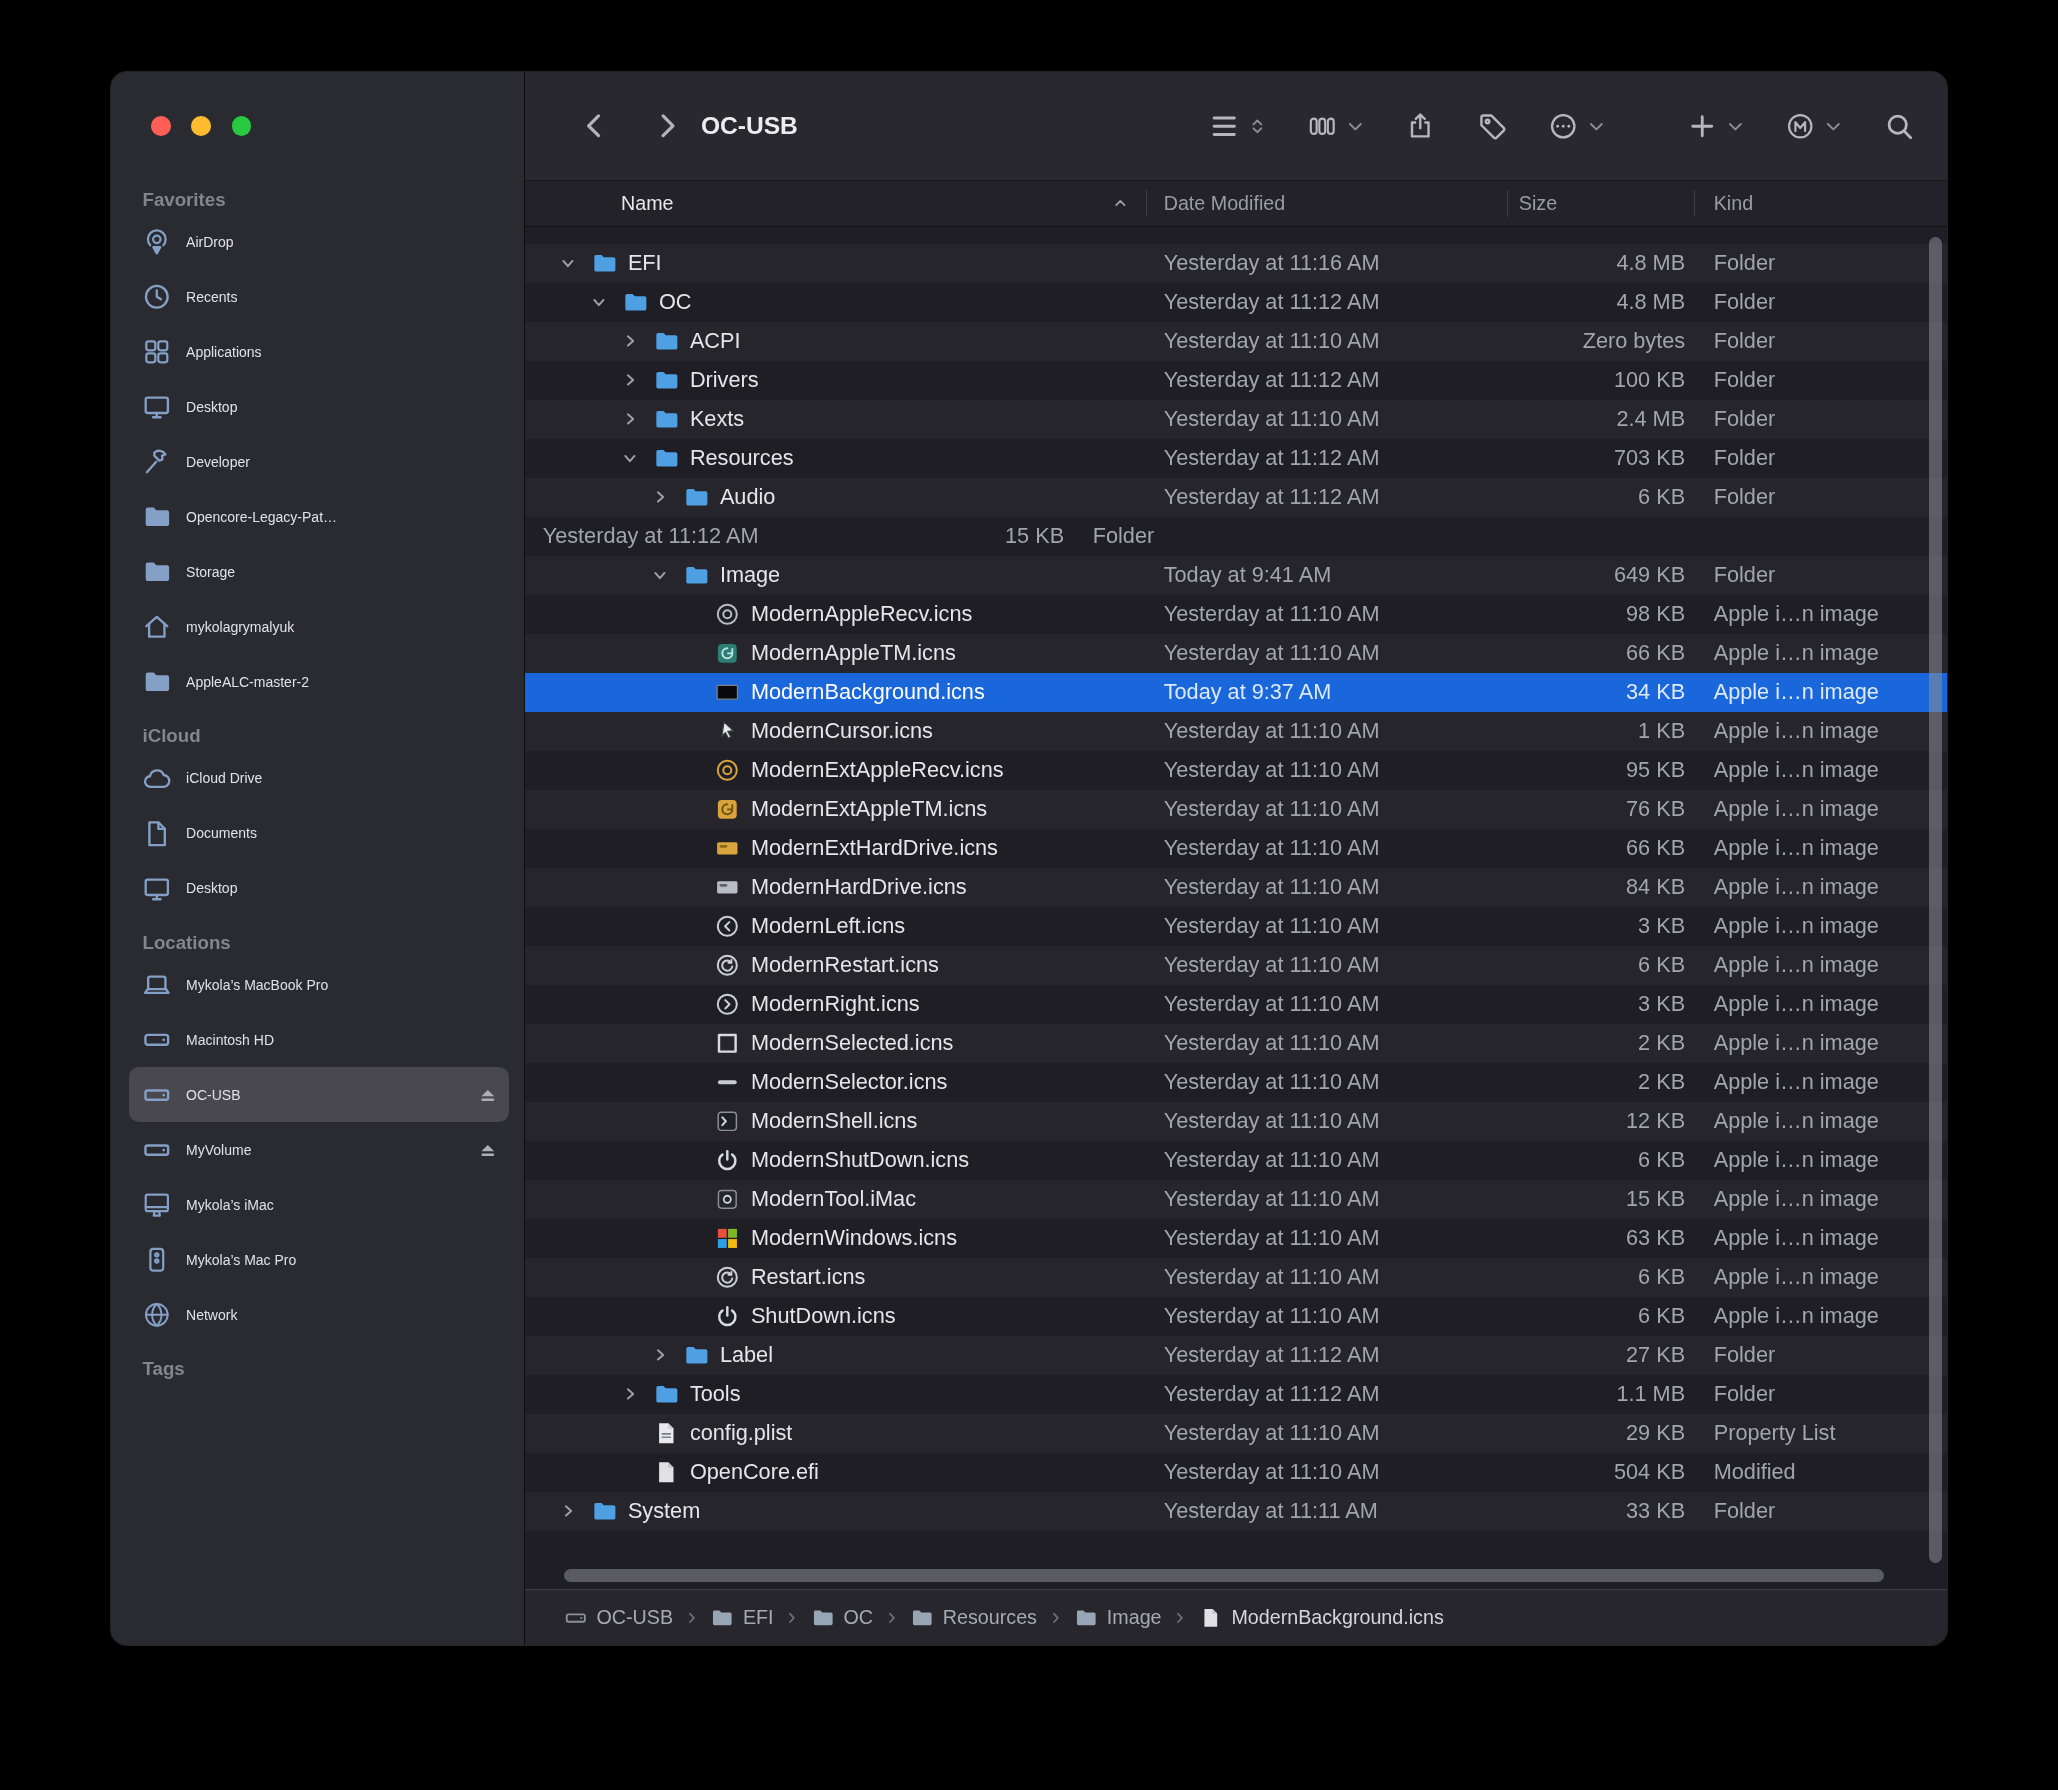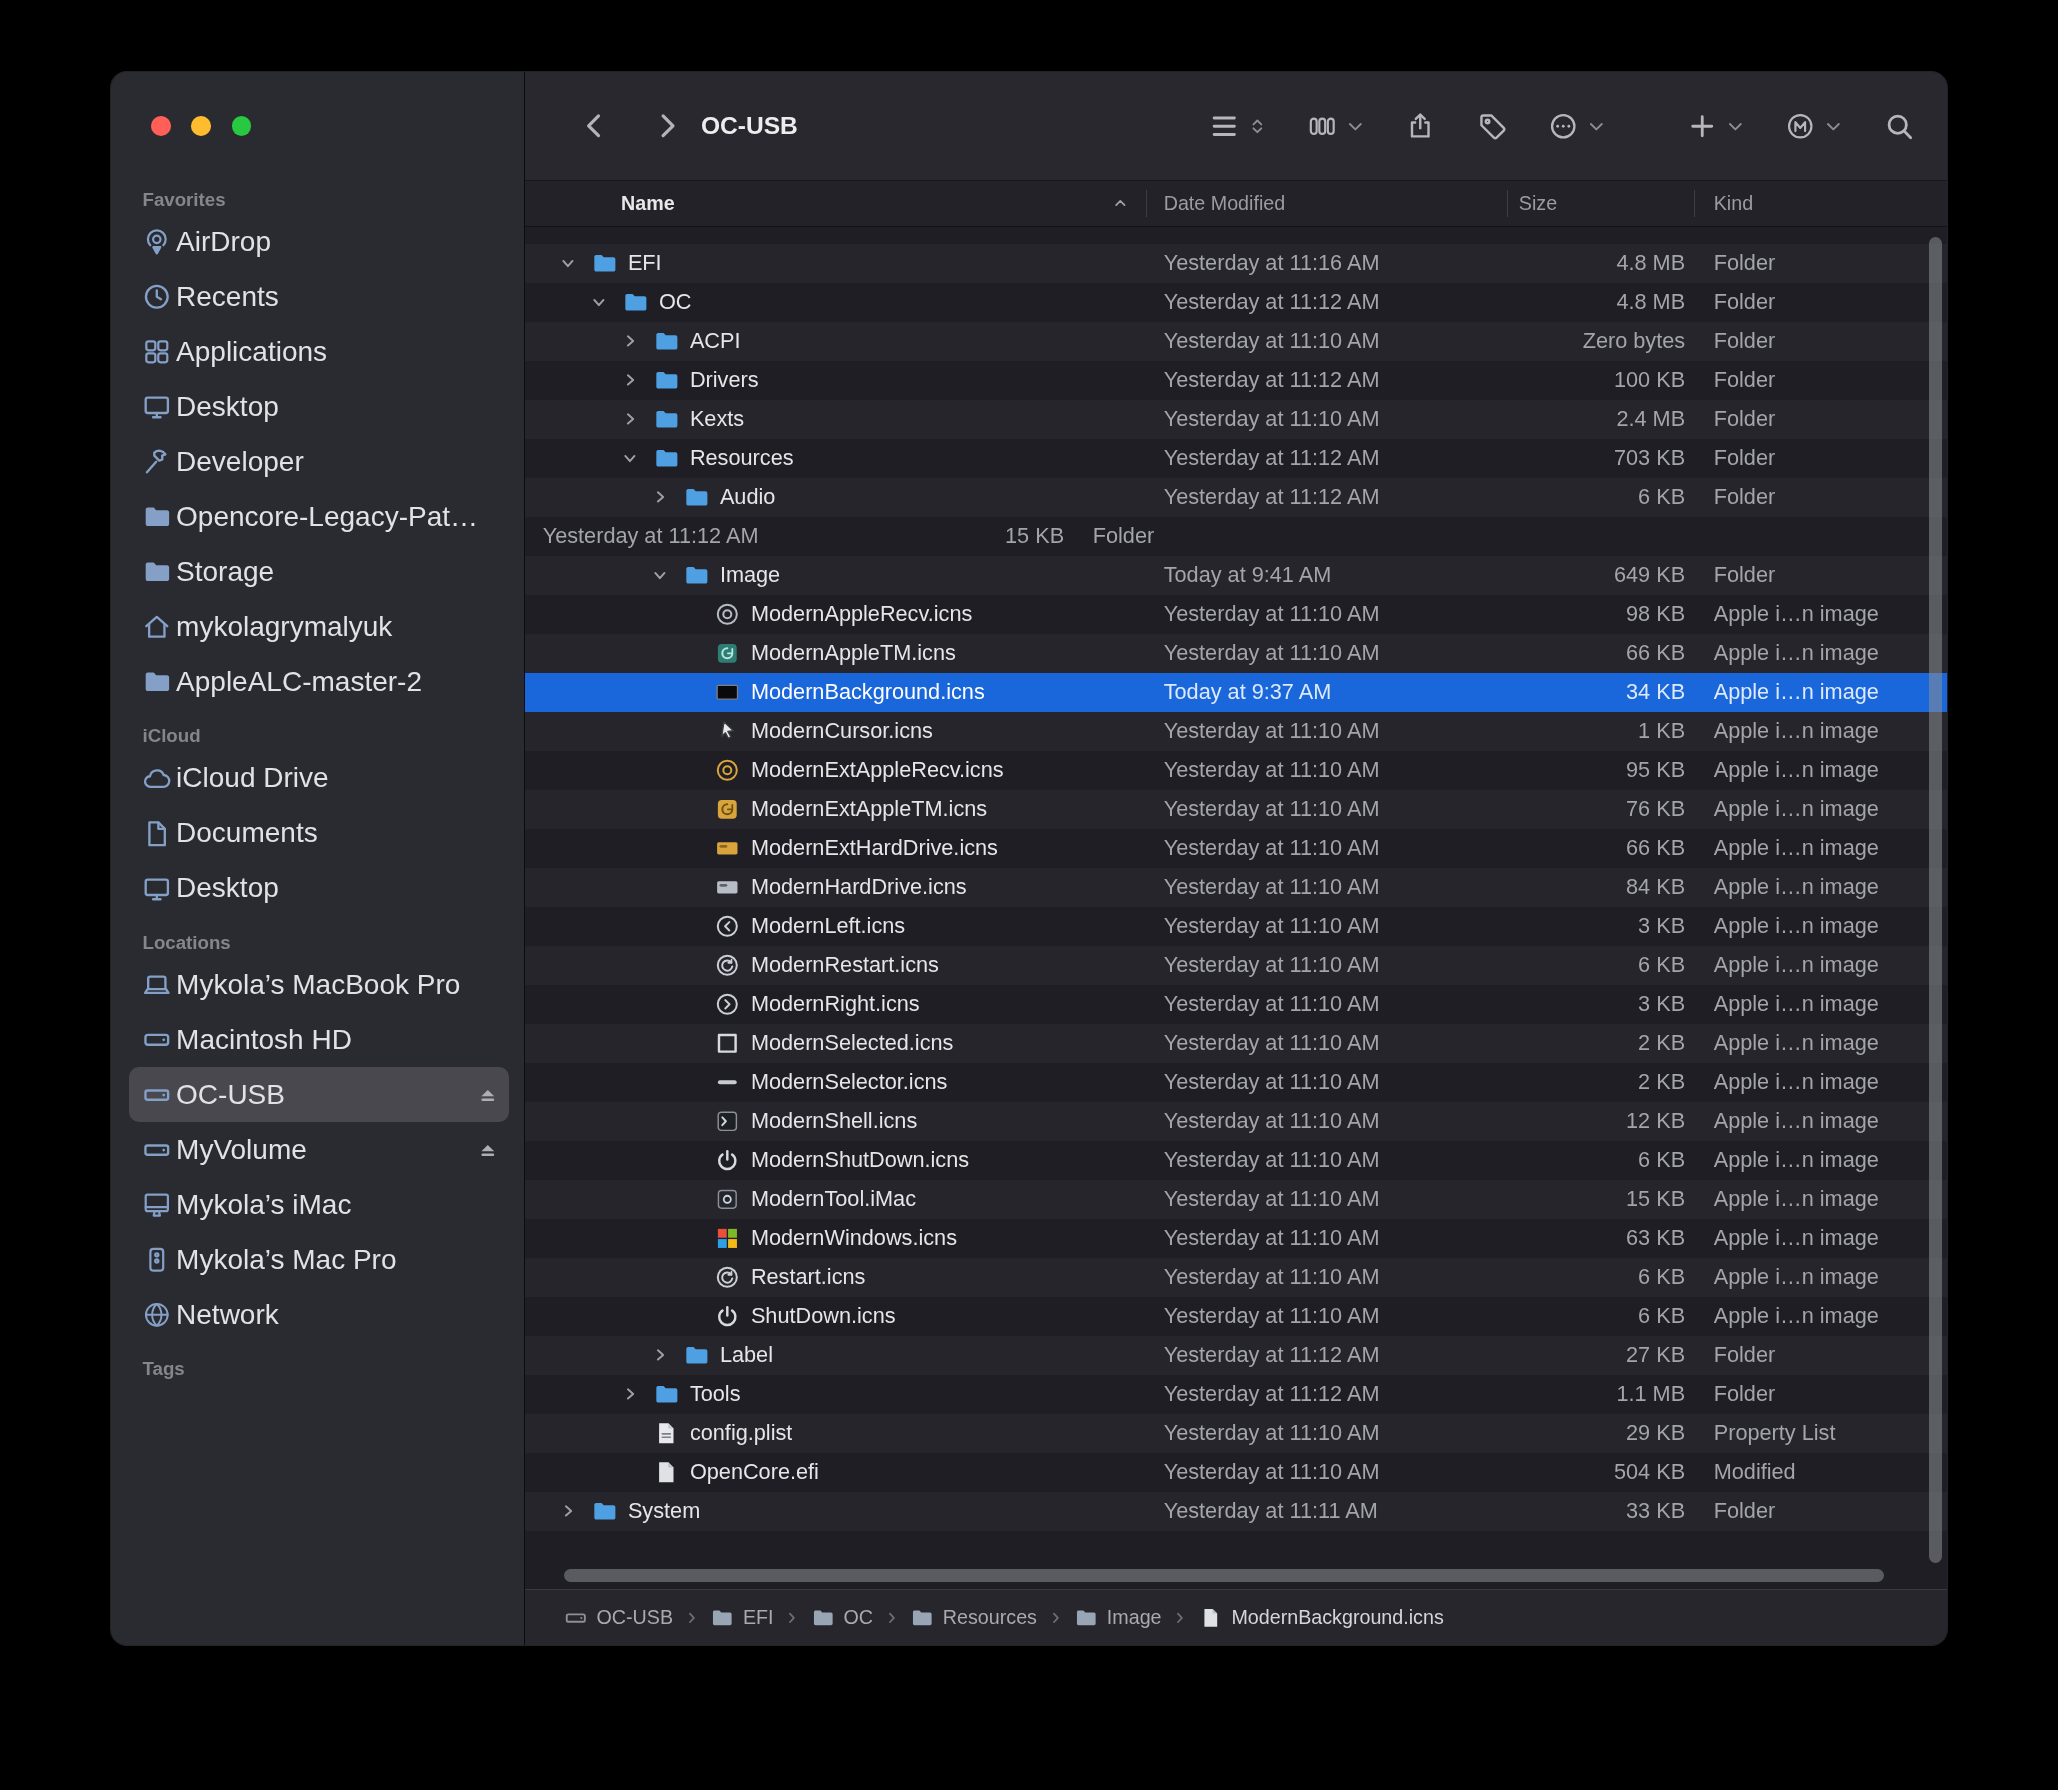--- a/index.html
+++ b/index.html
@@ -18,21 +18,21 @@
            display:flex;flex-direction:column;box-sizing:border-box;}
   .traffic{display:flex;gap:20.7px;margin:44px 0 0 40px;flex:none;}
   .light{width:19.7px;height:19.7px;border-radius:50%;}
   .light.red{background:#ff5f57;} .light.yellow{background:#febc2e;} .light.green{background:#28c840;}
   .sb-sections{padding:49px 14.8px 0 17.7px;overflow:hidden;}
   .sb-section{margin-top:12px;}
   .sb-section:first-child{margin-top:0;}
   .sb-header{height:29.6px;line-height:29.6px;padding-left:13.8px;color:#85858d;
              font-size:18.7px;font-weight:700;}
   .sb-item{display:flex;align-items:center;height:55px;border-radius:9.9px;
-           padding:0 9.9px 0 13.8px;color:#e2e2e6;font-size:28px;gap:4px;}
+           padding:0 9.9px 0 13.8px;color:#e2e2e6;font-size:14px;gap:14px;}
   .sb-item.selected{background:rgba(255,255,255,.14);}
   .sb-ic{width:29.6px;height:29.6px;color:#84a0c6;}
   .sb-label{white-space:nowrap;overflow:hidden;text-overflow:ellipsis;flex:1;}
   .eject{width:23.6px;height:23.6px;color:#aeaeb4;}
 
   
   .main{flex:1;display:flex;flex-direction:column;position:relative;background:#1e1e24;min-width:0;}
 
   .toolbar{height:108px;flex:none;background:#28282e;border-bottom:1px solid #17171a;
            display:flex;align-items:center;}
@@ -41,21 +41,21 @@
   .tb-title{font-size:24.6px;font-weight:700;color:#ededf0;margin-left:19.7px;white-space:nowrap;}
   .tb-buttons{display:flex;align-items:center;margin-left:auto;padding-right:33px;gap:41px;color:#b6b6bc;}
   .tb-btn{display:flex;align-items:center;gap:7.9px;}
   .tb-btn.gap-before{margin-left:41px;}
   .tb-ic{width:30.5px;height:30.5px;}
   .chev{width:18.7px;height:18.7px;color:#8d8d94;}
 
   .col-header{height:45px;flex:none;background:#222228;border-bottom:1px solid #131316;
               display:flex;align-items:center;font-size:19.7px;color:#9b9ca2;}
   .colh{box-sizing:border-box;position:relative;height:100%;display:flex;align-items:center;}
-  .colh-name{width:621px;flex:none;padding-left:96px;color:#e8e8ea;font-weight:700;}
+  .colh-name{width:621px;flex:none;padding-left:96px;color:#e8e8ea;font-weight:400;}
   .colh-date{width:361px;flex:none;padding-left:17.7px;}
   .colh-size{width:187px;flex:none;padding-left:11.8px;}
   .colh-kind{flex:1;padding-left:19.7px;}
   .colh-date::before,.colh-size::before,.colh-kind::before{
      content:'';position:absolute;left:0;top:8.9px;bottom:8.9px;width:1px;background:#3d3d44;}
   .sort{position:absolute;left:587px;top:13.8px;width:16.7px;height:16.7px;color:#9fa0a6;}
 
   .file-list{flex:1;padding-top:16.7px;overflow:hidden;position:relative;}
   .row{height:39px;display:flex;align-items:center;font-size:21.7px;color:#e6e6e9;}
   .row:nth-child(odd){background:#25252b;}

